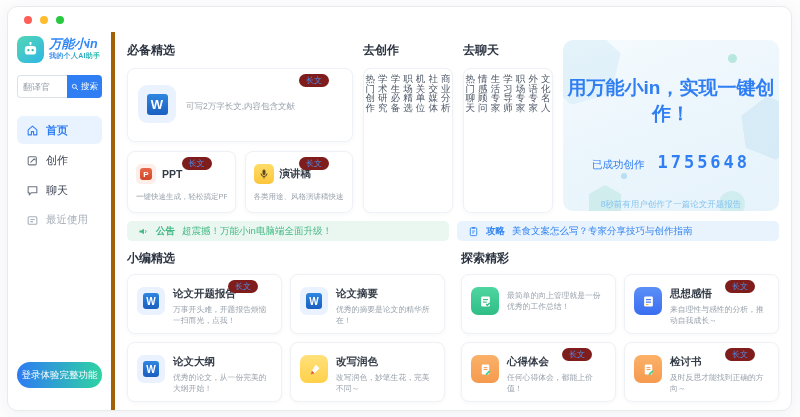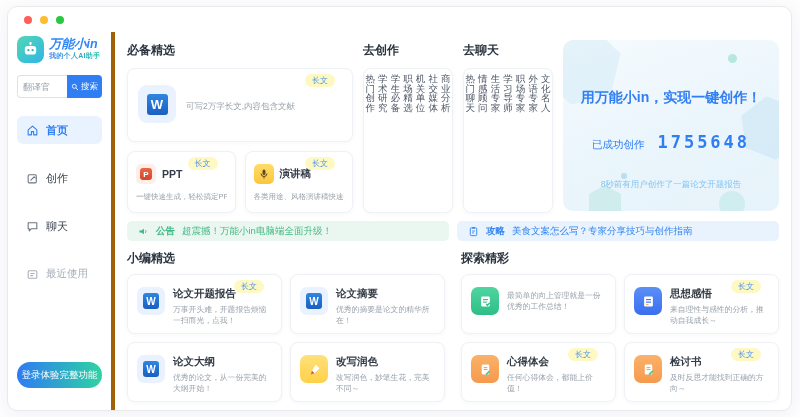--- a/index.html
+++ b/index.html
@@ -26,21 +26,21 @@
   .logo-sub { font-size:7px; font-weight:bold; letter-spacing:.3px;
     background:linear-gradient(90deg,#2f7ef4,#22c2a5); -webkit-background-clip:text; background-clip:text; color:transparent; }
 
   .search-row { display:flex; height:23px; }
   .search-input { flex:1; min-width:0; border:1px solid #dde2e9; border-right:none;
     border-radius:4px 0 0 4px; font-size:9px; padding:0 5px; color:#333; outline:none; }
   .search-input::placeholder { color:#9aa3ad; }
   .search-btn { width:35px; background:#2f7ef4; border:none; border-radius:0 4px 4px 0;
     color:#fff; font-size:8.5px; display:flex; align-items:center; justify-content:center; gap:2px; cursor:pointer; }
 
-  .menu { margin-top:18px; display:flex; flex-direction:column; gap:20px; }
+  .menu { margin-top:18px; display:flex; flex-direction:column; gap:2px; }
   .menu-item { height:28px; display:flex; align-items:center; gap:7px; padding:0 9px;
     font-size:11px; color:#3d4552; border-radius:6px; cursor:pointer; }
   .menu-item svg { width:13px; height:13px; color:#6b7480; flex-shrink:0; }
   .menu-item.active { background:#e9f3ff; color:#2f7ef4; font-weight:bold; }
   .menu-item.active svg { color:#2f7ef4; }
   .menu-item.muted { color:#a7afb9; font-size:10.5px; }
   .menu-item.muted svg { color:#a7afb9; }
 
   .login-btn { position:absolute; left:9px; right:9px; bottom:22px; height:26px;
     border:none; border-radius:13px; background:linear-gradient(90deg,#2e7bf3,#2ed3a3);
@@ -48,42 +48,42 @@
 
   
   .main { flex:1; padding:5px 12px 4px; display:flex; flex-direction:column; min-width:0; }
 
   .section-title { font-size:12px; font-weight:bold; color:#2b3440; }
   .top-grid { display:grid; grid-template-columns:226px 90px 90px 1fr; gap:10px; height:176px; }
 
   .ess-head { margin:5px 0 9px; }
   .card { position:relative; background:#fff; border:1px solid #eef1f5; border-radius:8px;
     box-shadow:0 1px 4px rgba(31,56,88,.04); cursor:pointer; }
-  .badge { position:absolute; top:5px; right:17px; background:#fef9c3; color:#4a90ee;
+  .badge { position:absolute; top:5px; right:23px; background:#7f1d1d; color:#4a90ee;
     font-size:8px; padding:1px 7px; border-radius:8px; line-height:1.4; }
 
   .feature-card { height:74px; padding:10px; }
   .feature-inner { display:flex; align-items:center; gap:10px; margin-top:6px; }
   .feature-title { font-size:11.5px; font-weight:bold; color:#333b46; }
   .feature-desc { font-size:8.5px; color:#9aa3ad; margin-top:5px; white-space:nowrap; }
 
   .mini-row { display:flex; gap:9px; margin-top:9px; }
   .mini-card { flex:1; height:62px; padding:7px 8px; min-width:0; }
   .mini-head { display:flex; align-items:center; gap:6px; margin-top:5px; }
   .mini-title { font-size:10.5px; font-weight:bold; color:#333b46; }
   .mini-desc { font-size:7.5px; color:#9aa3ad; margin-top:8px; white-space:nowrap; overflow:hidden; }
 
   .list-col { display:flex; flex-direction:column; }
   .list-head { text-align:left; margin:5px 0 9px; }
   .list-card { flex:1; padding:5px 0; display:flex; flex-direction:row; justify-content:space-around; }
   .list-item { text-align:center; font-size:9.5px; color:#4c5665; cursor:pointer; line-height:1; }
 
   .promo { border-radius:10px; position:relative; overflow:hidden; margin-top:3px; height:171px;
     background:linear-gradient(160deg,#f6fbfe 0%,#eaf5fc 55%,#e7f3fa 100%); }
-  .promo-title { text-align:center; margin-top:49px; font-size:14px; font-weight:bold; color:#2f7ef4; position:relative; }
+  .promo-title { text-align:center; margin-top:35px; font-size:19px; font-weight:bold; color:#2f7ef4; position:relative; }
   .promo-counter { display:flex; justify-content:center; align-items:baseline; gap:13px; margin-top:25px; position:relative; }
   .promo-counter-label { font-size:10.5px; color:#2f7ef4; }
   .promo-counter-value { font-size:17px; font-weight:bold; color:#2f7ef4; letter-spacing:3px;
     font-family:"DejaVu Sans Mono",monospace; }
   .promo-ticker { text-align:center; margin-top:27px; font-size:8.5px; color:#85c4f1; position:relative; }
   .hex { position:absolute; clip-path:polygon(50% 0,100% 25%,100% 75%,50% 100%,0 75%,0 25%); }
   .hex1 { top:-16px; left:-18px; width:72px; height:82px; background:rgba(125,195,230,.14); transform:rotate(14deg); }
   .hex2 { top:56px; right:-20px; width:56px; height:64px; background:rgba(125,195,230,.16); transform:rotate(-8deg); }
   .hex3 { bottom:-10px; left:26px; width:32px; height:36px; background:rgba(80,200,170,.16); }
   .bub { position:absolute; border-radius:50%; }

